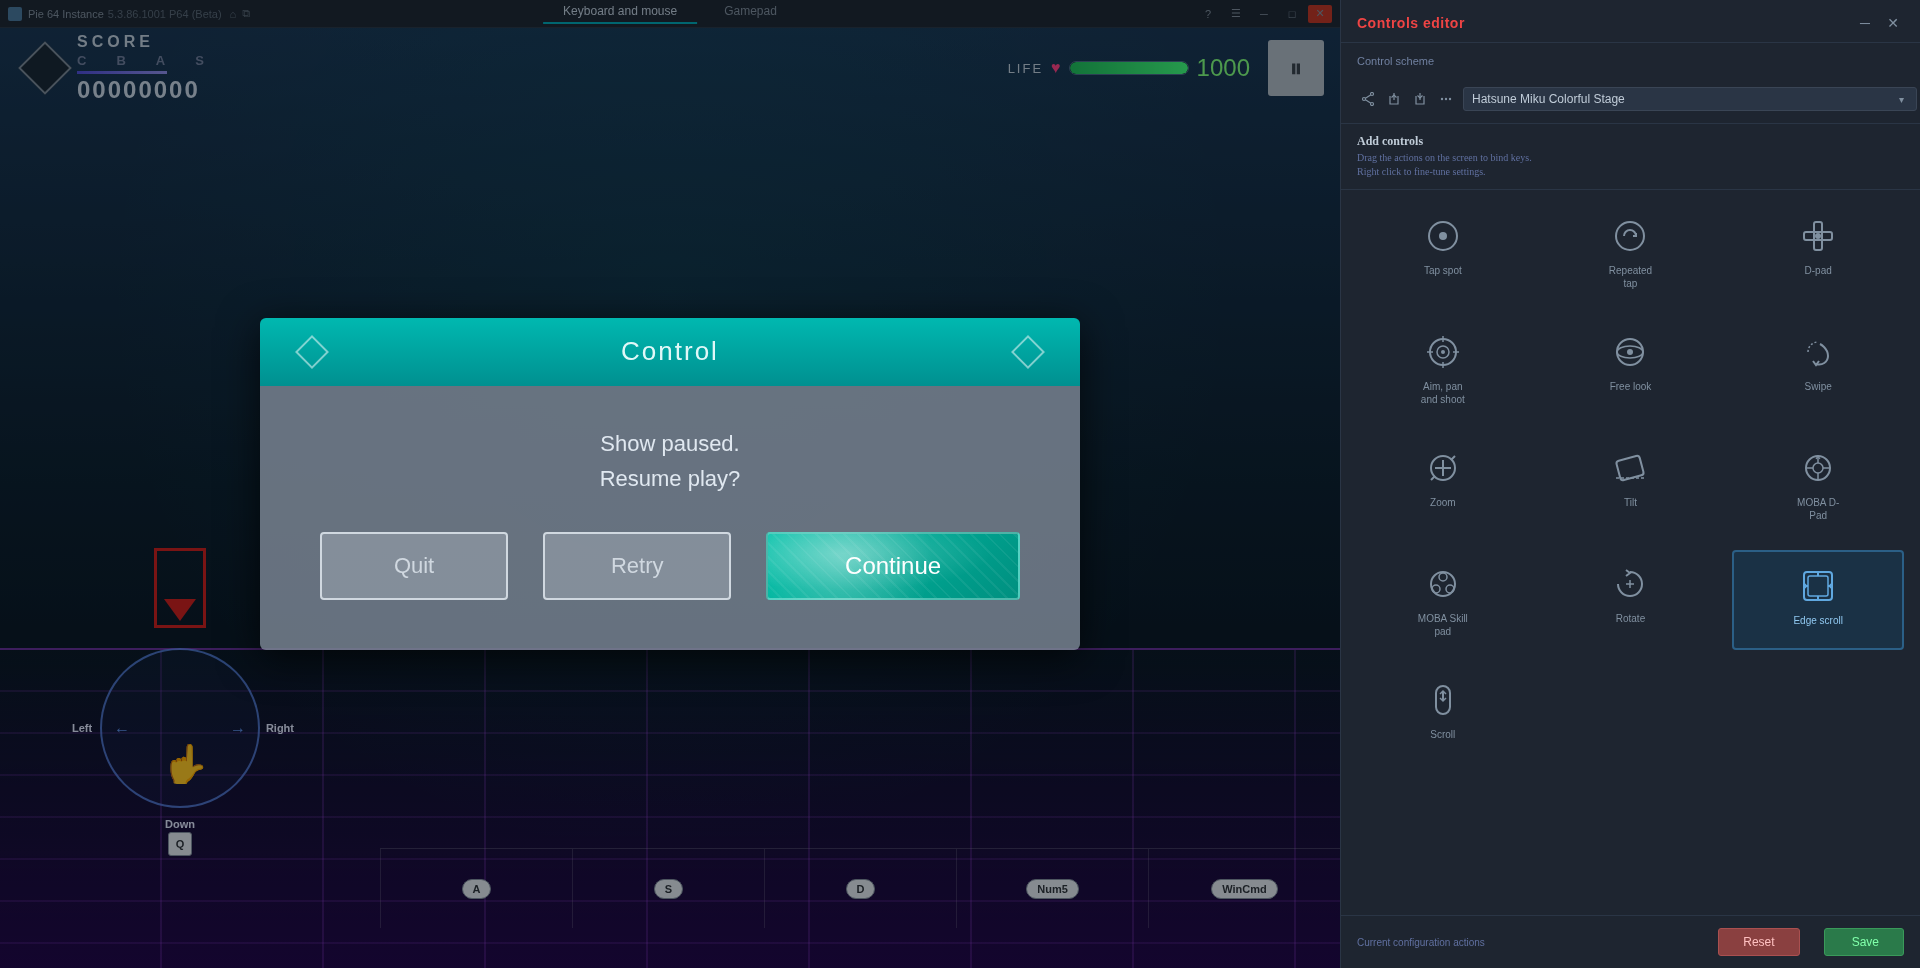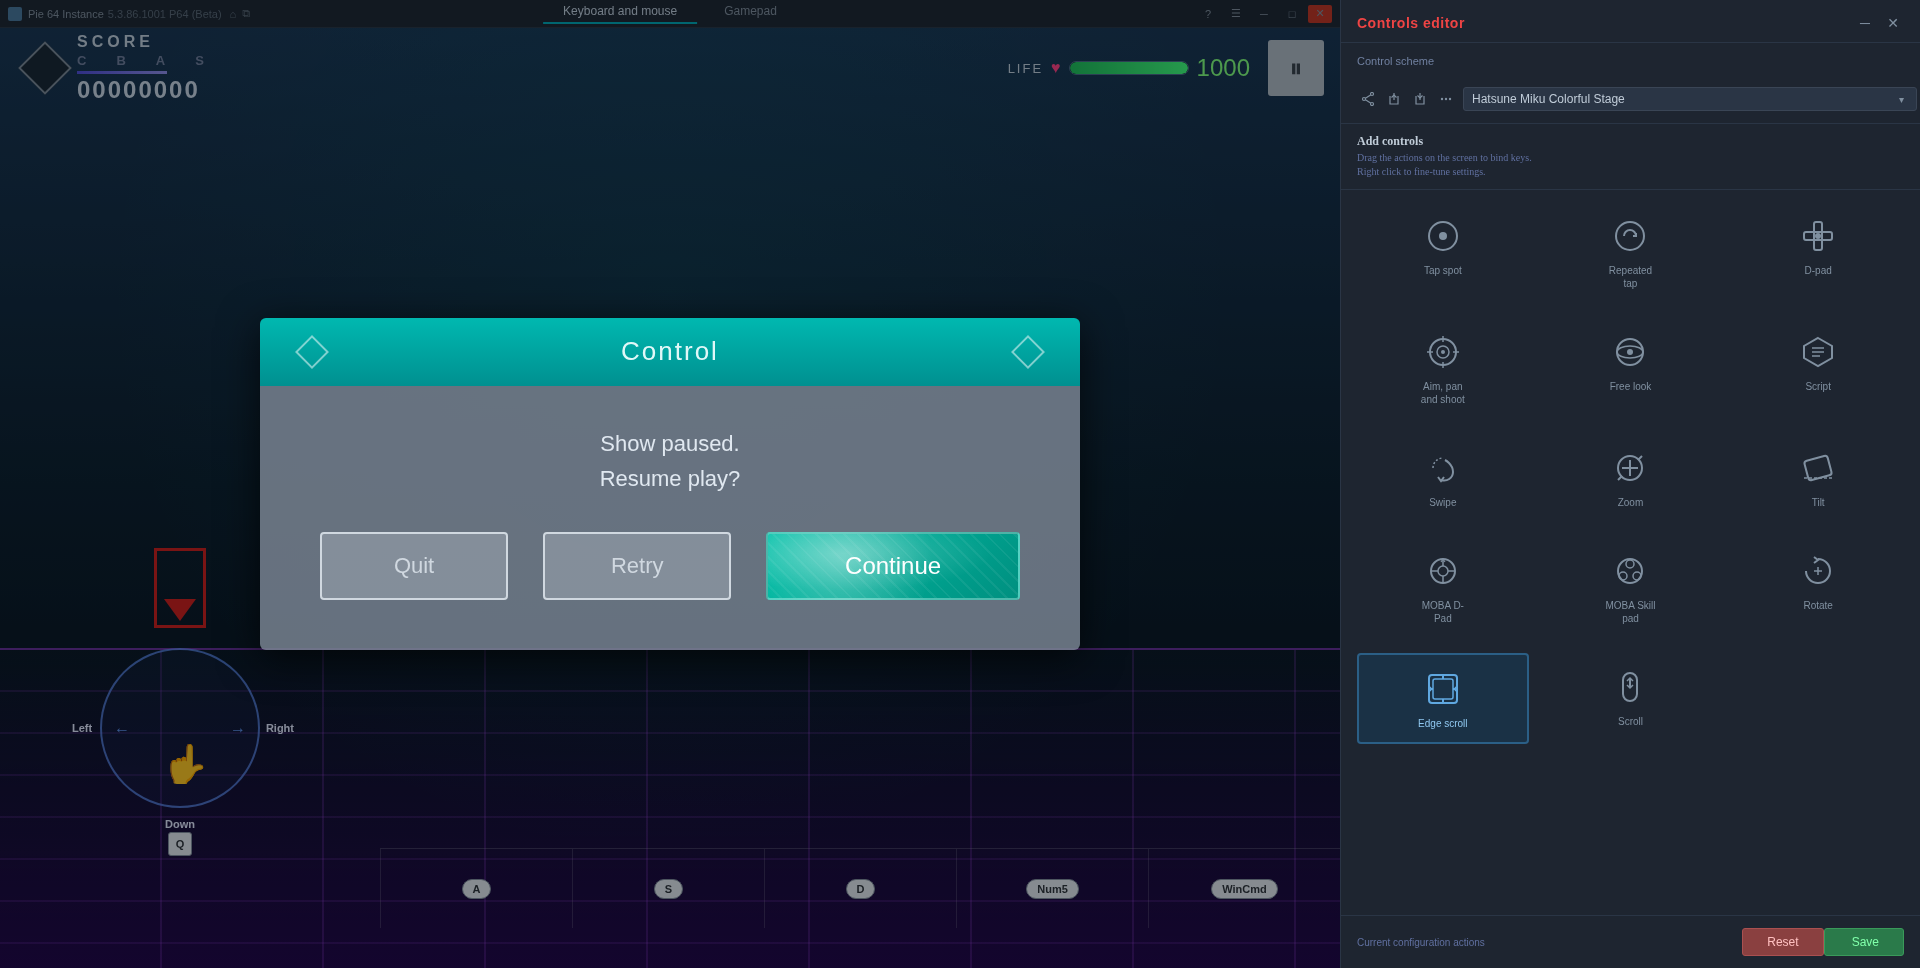--- a/index.html
+++ b/index.html
@@ -426,21 +426,21 @@
       justify-content: space-between;
     }
 
     .config-actions-label {
       color: #6070a0;
       font-size: 10px;
     }
 
     .footer-buttons {
       display: flex;
-      gap: 0;
+      gap: 24px;
     }
 
     .footer-btn {
       padding: 6px 24px;
       border-radius: 3px;
       font-size: 12px;
       cursor: pointer;
       font-weight: 500;
     }
 
@@ -705,31 +705,20 @@
       <div class="ctrl-icon">
         <svg viewBox="0 0 36 36" fill="none" xmlns="http://www.w3.org/2000/svg">
           <circle cx="18" cy="18" r="13" stroke="#8090a0" stroke-width="2"></circle>
           <ellipse cx="18" cy="18" rx="13" ry="6" stroke="#8090a0" stroke-width="1.5"></ellipse>
           <circle cx="18" cy="18" r="3" fill="#8090a0"></circle>
         </svg>
       </div>
       <span class="ctrl-label">Free look</span>
     </div>
 
-    <div class="ctrl-item">
-      <div class="ctrl-icon">
-        <svg viewBox="0 0 36 36" fill="none" xmlns="http://www.w3.org/2000/svg">
-          <polygon points="18,4 32,12 32,24 18,32 4,24 4,12" stroke="#8090a0" stroke-width="2" fill="none"></polygon>
-          <line x1="12" y1="14" x2="24" y2="14" stroke="#8090a0" stroke-width="1.5"></line>
-          <line x1="12" y1="18" x2="24" y2="18" stroke="#8090a0" stroke-width="1.5"></line>
-          <line x1="12" y1="22" x2="20" y2="22" stroke="#8090a0" stroke-width="1.5"></line>
-        </svg>
-      </div>
-      <span class="ctrl-label">Script</span>
-    </div>
 
     <div class="ctrl-item">
       <div class="ctrl-icon">
         <svg viewBox="0 0 36 36" fill="none" xmlns="http://www.w3.org/2000/svg">
           <path d="M20 10 C20 10 28 14 28 22 C28 28 22 32 16 30" stroke="#8090a0" stroke-width="2" fill="none"></path>
           <polyline points="13,27 16,31 19,27" stroke="#8090a0" stroke-width="2" fill="none"></polyline>
           <path d="M8 18 C8 12 13 8 18 8" stroke="#8090a0" stroke-width="1.5" stroke-dasharray="2,2" fill="none"></path>
         </svg>
       </div>
       <span class="ctrl-label">Swipe</span>

